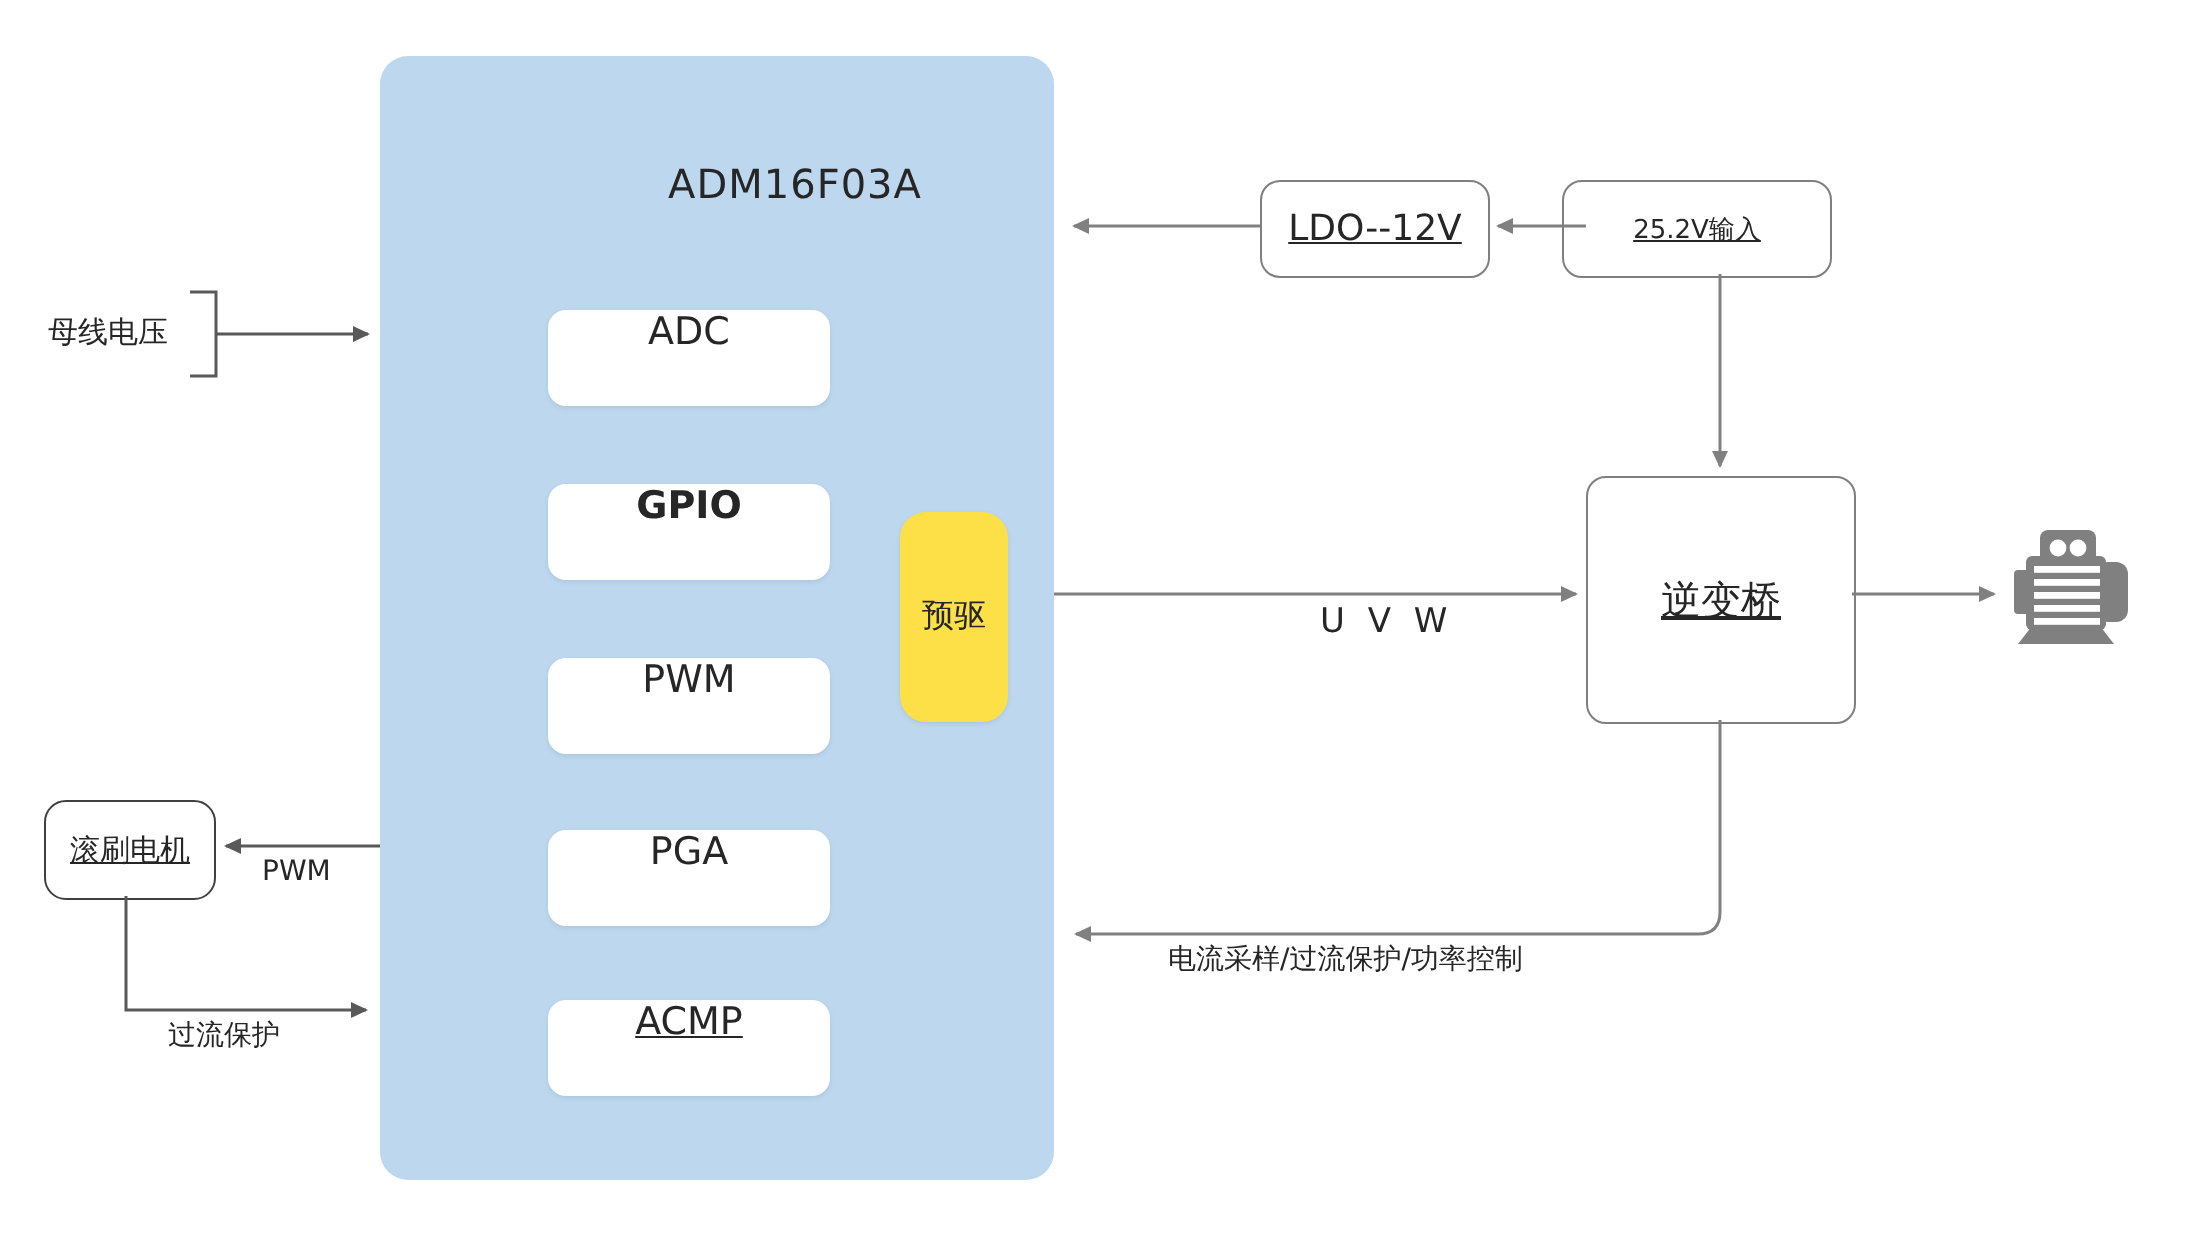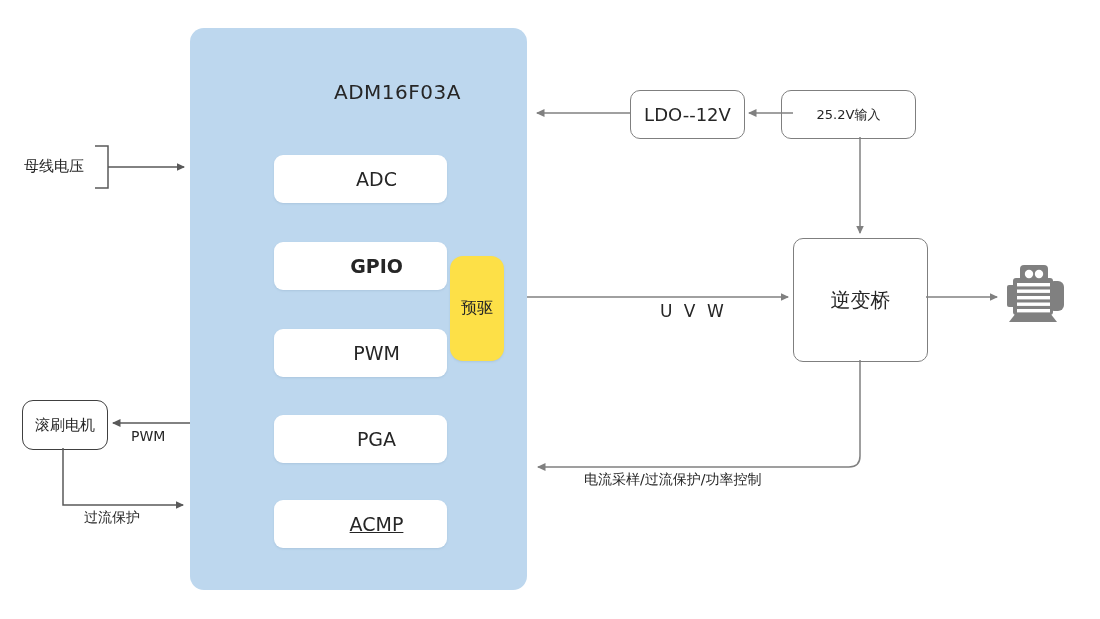--- a/index.html
+++ b/index.html
@@ -15,41 +15,40 @@
     left:190px;top:28px;width:337px;height:562px;
     background:#BDD7EE;border-radius:14px;
   }
   .main-title{
     left:190px;top:80px;width:337px;text-align:center;
     font-size:20px;letter-spacing:0.5px;padding-left:39px;
   }
   .module{
     left:274px;width:141px;height:48px;
     background:#ffffff;border-radius:9px;
-    display:flex;align-items:center;justify-content:center;
+    display:flex;justify-content:center;
     font-size:19px;
     box-shadow:0 1px 2px rgba(120,150,180,0.25);
-    padding-left:32px;
   }
   .module.adc {top:155px;}
   .module.gpio{top:242px;font-weight:bold;}
   .module.pwm {top:329px;}
   .module.pga {top:415px;}
   .module.acmp{top:500px;text-decoration:underline;}
   .predriver{
     left:450px;top:256px;width:54px;height:105px;
     background:#fde047;border-radius:13px;
     display:flex;align-items:center;justify-content:center;
     font-size:16px;
     box-shadow:0 1px 2px rgba(120,150,180,0.25);
   }
   
   .obox{
     background:#ffffff;border:1.5px solid #7F7F7F;border-radius:10px;
-    display:flex;align-items:center;justify-content:center;
+    display:flex;align-items:center;justify-content:center;text-decoration:underline;
   }
   .ldo-box{left:630px;top:90px;width:113px;height:47px;font-size:18px;}
   .input-box{left:781px;top:90px;width:133px;height:47px;font-size:13px;}
   .inverter-box{left:793px;top:238px;width:133px;height:122px;font-size:20px;}
   .brush-box{
     left:22px;top:400px;width:84px;height:48px;
     border-color:#404040;font-size:15px;border-radius:11px;
   }
   
   .lbl{white-space:nowrap;}

